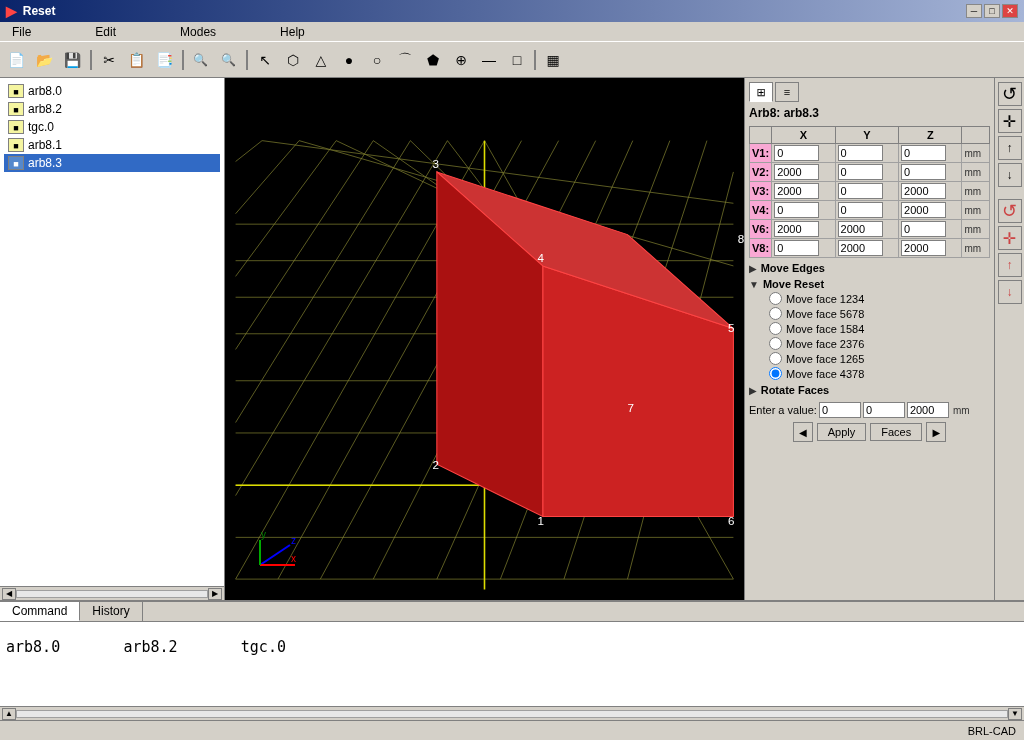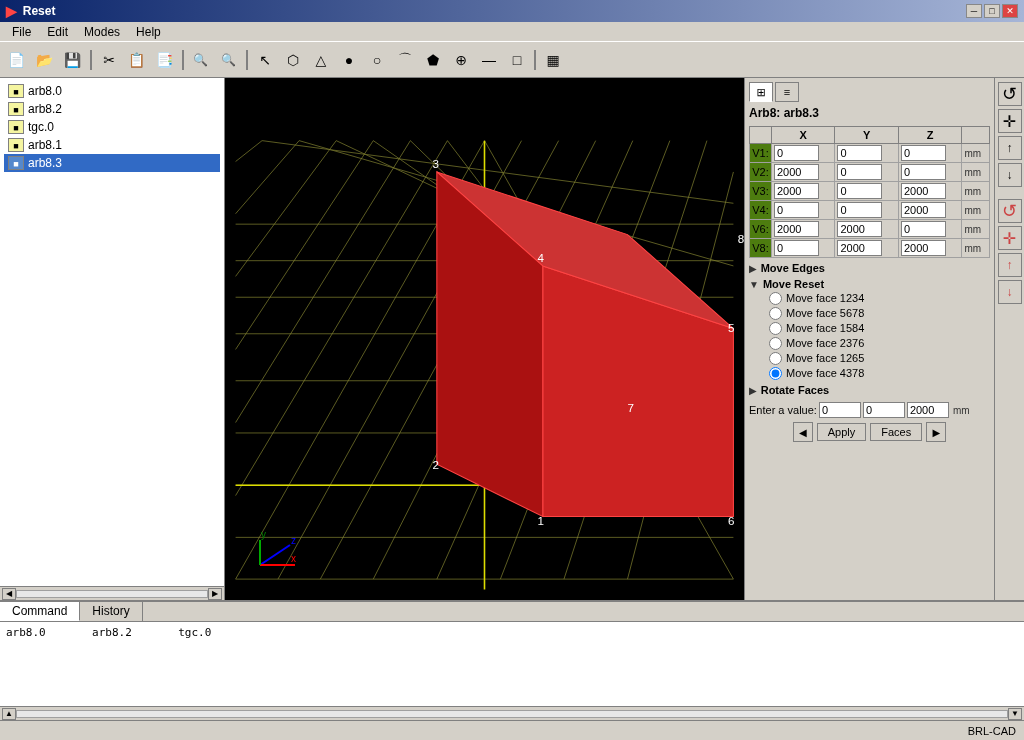--- a/index.html
+++ b/index.html
@@ -22,20 +22,21 @@
     }
 
     
     #menubar {
       background: #d4d0c8;
       height: 20px;
       display: flex;
       align-items: center;
       padding: 0 4px;
       border-bottom: 1px solid #fff;
+      gap: 48px;
     }
     #menubar span { padding: 2px 8px; font-size: 12px; cursor: pointer; }
 
     
     #toolbar {
       background: #d4d0c8;
       height: 36px;
       display: flex;
       align-items: center;
       padding: 2px 4px;
@@ -107,34 +108,34 @@
     .props-tab.active { background: #ffffff; border-bottom: 1px solid #ffffff; }
 
     .props-title { font-size: 12px; font-weight: bold; margin-bottom: 6px; }
 
     .coords-table { width: 100%; border-collapse: collapse; font-size: 11px; margin-bottom: 4px; }
     .coords-table th {
       background: #d4d0c8; text-align: center; padding: 2px 4px;
       border: 1px solid #808080;
     }
     .coords-table td { padding: 1px 2px; border: 1px solid #a0a0a0; }
-    .coords-table td.label { background: #4d7c0f; text-align: center; font-weight: normal; width: 22px; }
+    .coords-table td.label { background: #f9a8d4; text-align: center; font-weight: bold; width: 22px; }
     .coord-input {
       width: 45px; border: 1px solid #808080; background: #ffffff; padding: 1px 2px; font-size: 11px;
     }
     .coord-unit { font-size: 10px; color: #333; padding-left: 2px; }
 
     .section-header {
       display: flex; align-items: center; gap: 4px; margin: 4px 0 2px 0; cursor: pointer; font-size: 11px;
     }
     .section-arrow { font-size: 10px; color: #333; }
     .section-title { font-weight: bold; font-size: 11px; }
 
     .radio-group { margin-left: 20px; }
-    .radio-item { display: flex; align-items: flex-start; gap: 4px; margin: 2px 0; font-size: 11px; }
+    .radio-item { display: flex; align-items: center; gap: 4px; margin: 2px 0; font-size: 11px; }
     .radio-item input[type=radio] { margin: 0; }
 
     .enter-value-row {
       display: flex; align-items: center; gap: 2px; margin-top: 6px; font-size: 11px;
     }
     .value-input {
       width: 42px; border: 1px solid #808080; background: #ffffff; padding: 1px 2px; font-size: 11px;
     }
 
     .action-btns {
@@ -158,21 +159,21 @@
       flex-direction: column;
     }
     #console-tabs {
       display: flex; background: #d4d0c8; border-bottom: 1px solid #808080;
     }
     .console-tab {
       padding: 2px 12px; font-size: 12px; cursor: pointer; border-right: 1px solid #808080;
     }
     .console-tab.active { background: #ffffff; border-bottom: 1px solid #ffffff; }
     #console-content {
-      flex: 1; padding: 4px 6px; font-family: monospace; font-size: 11px; overflow-y: auto;
+      flex: 1; padding: 16px 6px; font-family: monospace; font-size: 15px; overflow-y: auto;
       background: #ffffff;
     }
     .console-line { display: block; }
 
     
     #vert-toolbar {
       width: 30px;
       background: #d4d0c8;
       border-left: 1px solid #808080;
       display: flex;

